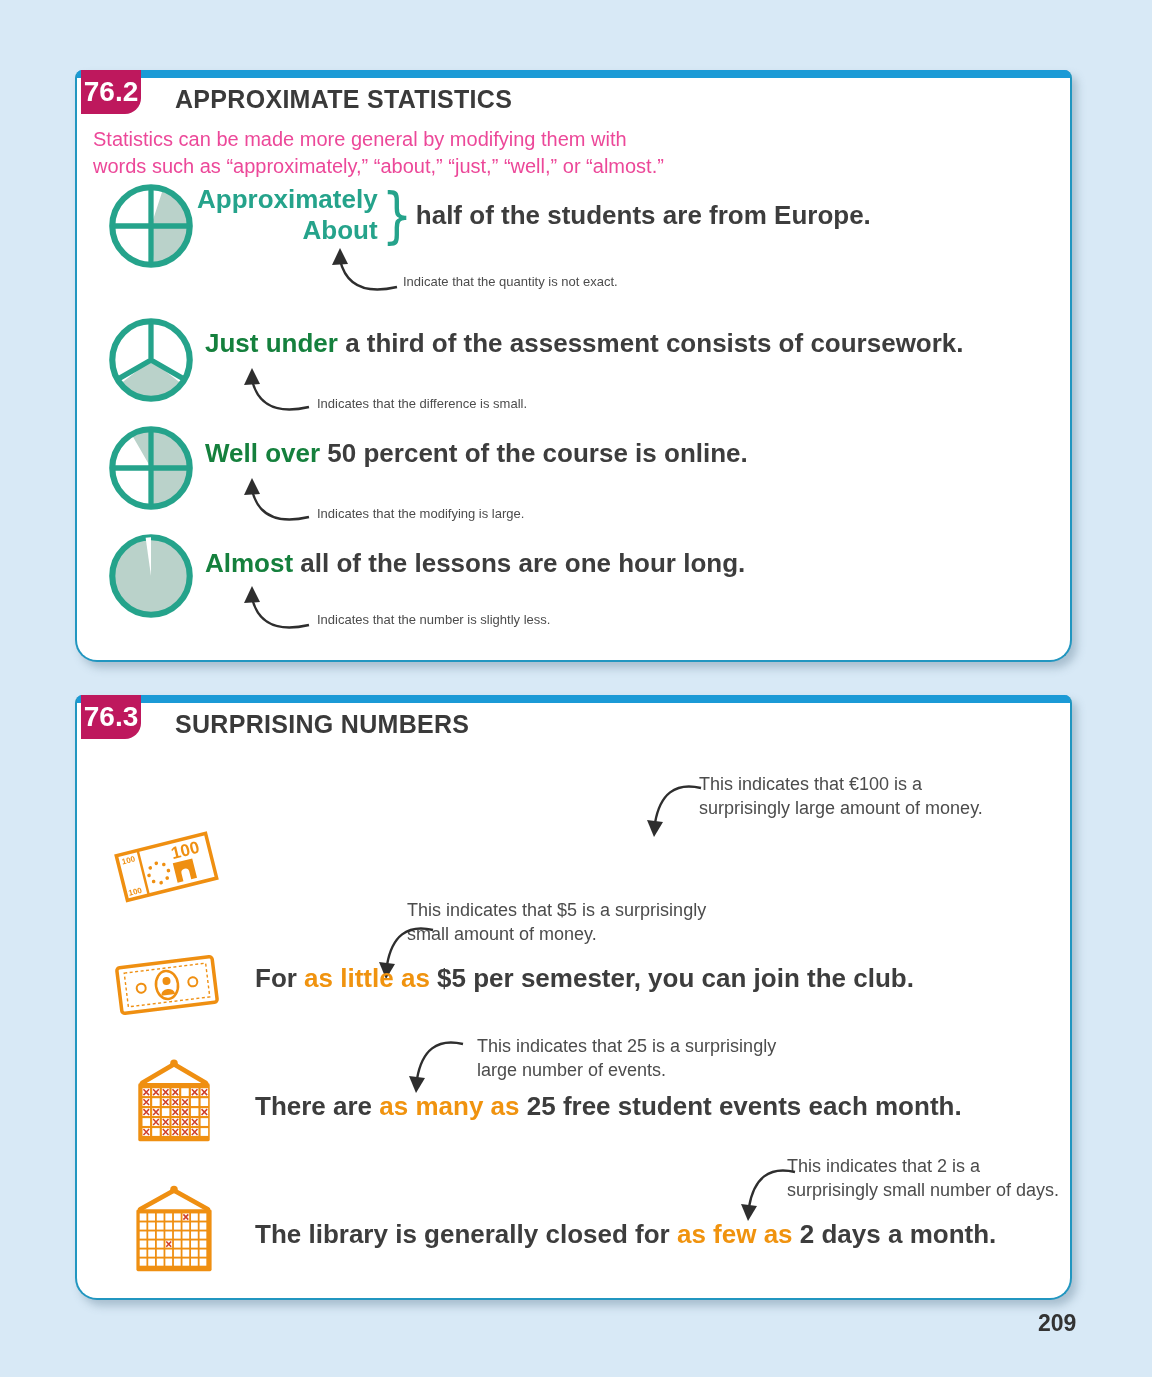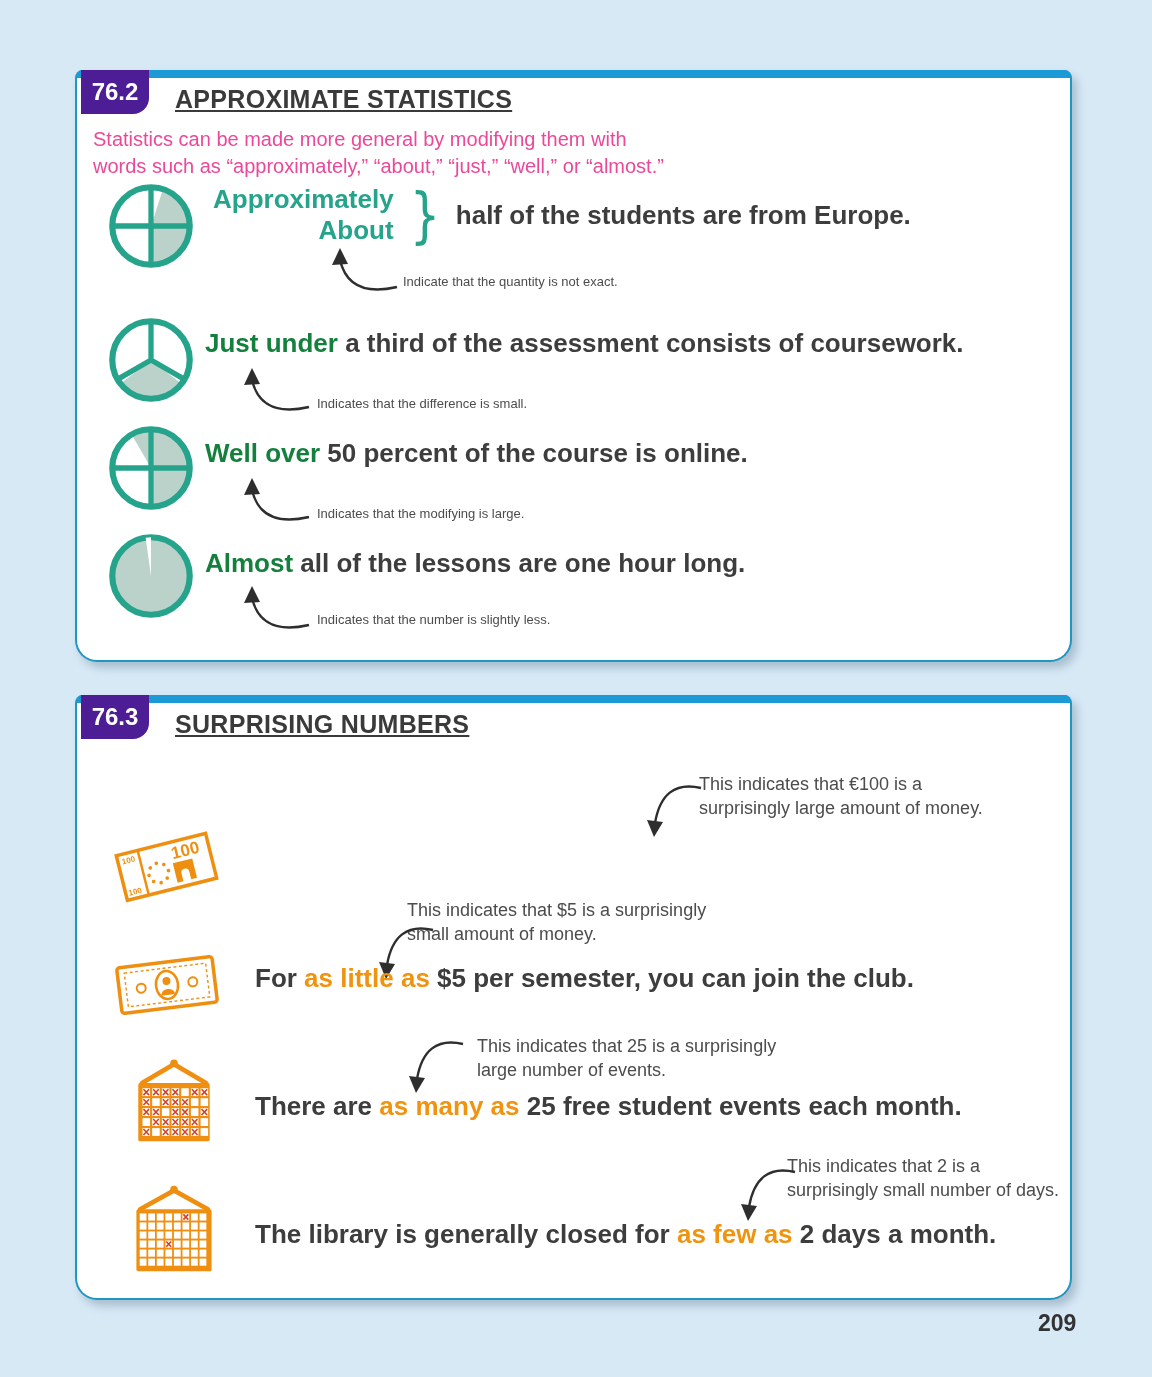--- a/index.html
+++ b/index.html
@@ -12,35 +12,35 @@
   .panel{
     position:absolute;left:75px;width:993px;background:#ffffff;
     border:2px solid #2196c0;border-top:none;
     border-radius:8px 8px 22px 22px;
     box-shadow:5px 6px 9px rgba(110,140,160,.45);
   }
   #panel1{top:70px;height:590px;}
   #panel2{top:695px;height:603px;}
   .topbar{position:absolute;top:0;left:0;right:0;height:8px;background:#1b9ad6;border-radius:5px 5px 0 0;}
   .badge{
-    position:absolute;top:0;left:4px;width:68px;height:44px;background:#4c1d95;
-    border-radius:0 0 16px 0;color:#ffffff;font-size:24px;font-weight:bold;
+    position:absolute;top:0;left:4px;width:60px;height:44px;background:#be185d;
+    border-radius:0 0 16px 0;color:#ffffff;font-size:28px;font-weight:bold;
     display:flex;align-items:center;justify-content:center;
   }
-  .title{position:absolute;left:98px;top:15px;font-size:25px;font-weight:bold;color:#3a3a3a;letter-spacing:.3px;text-decoration:underline;}
+  .title{position:absolute;left:98px;top:15px;font-size:25px;font-weight:bold;color:#3a3a3a;letter-spacing:.3px;}
   .intro{position:absolute;left:16px;top:56px;font-size:20px;color:#ec4899;line-height:1.35;}
   .icon{position:absolute;}
   .sent{position:absolute;font-size:26px;font-weight:bold;color:#3d3d3d;white-space:nowrap;}
   .sentence-text{font-size:26px;font-weight:bold;color:#3d3d3d;white-space:nowrap;}
   .hl-teal{color:#15803d;}
   .hl-orange{color:#f0930f;}
   .note{position:absolute;font-size:13px;color:#4c4c4c;white-space:nowrap;}
   .note2{position:absolute;font-size:18px;color:#4c4c4c;line-height:1.32;white-space:nowrap;}
   .arr{position:absolute;}
-  .stackrow{position:absolute;left:136px;top:114px;display:flex;align-items:center;gap:12px;}
+  .stackrow{position:absolute;left:120px;top:114px;display:flex;align-items:center;gap:0;}
   .stack{text-align:right;font-size:26px;font-weight:bold;color:#25a38b;line-height:1.2;}
   .brace{font-family:"DejaVu Sans",sans-serif;font-size:60px;font-weight:400;color:#25a38b;line-height:.85;transform:scaleX(.8);}
   .pagenum{position:absolute;left:1038px;top:1310px;font-size:23px;font-weight:bold;color:#333333;}
 </style>
 </head>
 <body>
 
 <div class="panel" id="panel1">
   <div class="topbar"></div>
   <div class="badge">76.2</div>

